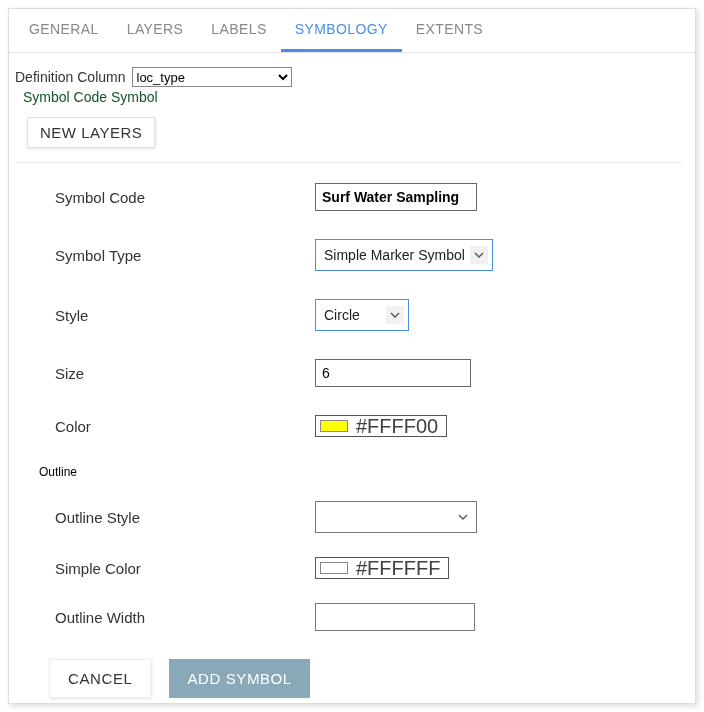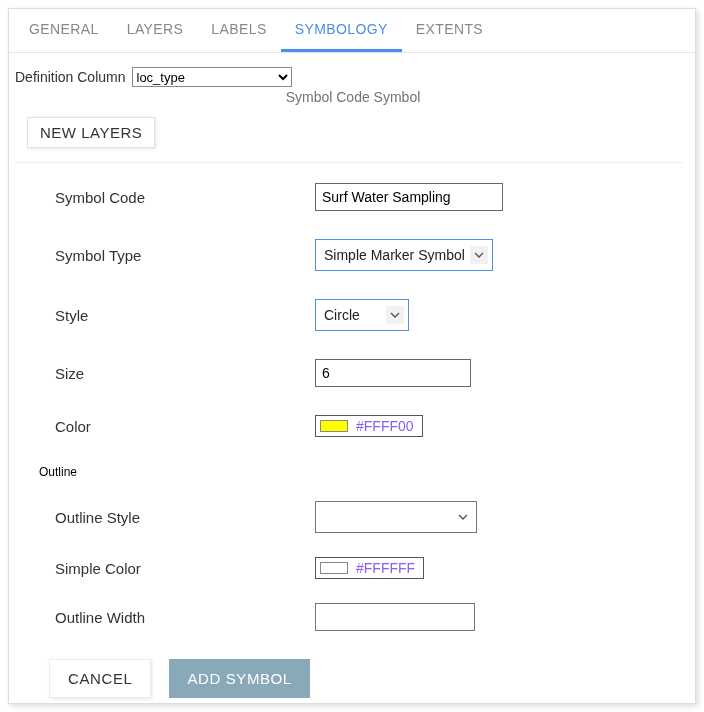--- a/index.html
+++ b/index.html
@@ -49,23 +49,22 @@
   }
   .defrow select {
     width: 160px;
     height: 20px;
     font-size: 13px;
     border: 1px solid #888;
     background: #fff;
   }
   .subhead {
     font-size: 14px;
-    color: #737373;
+    color: #14532d;
     margin: 2px 0 6px 8px;
-    text-align: center;
   }
   .new-symbol-btn {
     margin: 6px 0 0 12px;
     padding: 6px 12px;
     font-size: 15px;
     letter-spacing: 0.5px;
     border: 1px solid #e0e0e0;
     background: #fff;
     box-shadow: 1px 1px 3px rgba(0,0,0,0.1);
     cursor: pointer;
@@ -88,21 +87,21 @@
     font-size: 15px;
     color: #333;
   }
   .field input[type="text"] {
     height: 28px;
     border: 1px solid #666;
     padding: 2px 6px;
     font-size: 14px;
     background: #fff;
   }
-  .symbol-code-input { width: 188px; }
+  .symbol-code-input { width: 162px; font-weight: bold; }
   .size-input { width: 156px; }
   .outline-width-input { width: 160px; border-color:#777 !important;}
   .select-wrap {
     position: relative;
     display: inline-flex;
     align-items: center;
     border: 1px solid #4a90e2;
     background: #fff;
     height: 32px;
     padding-right: 24px;
@@ -138,21 +137,21 @@
     border: 1px solid #555;
     height: 22px;
     padding: 0 8px 0 4px;
     gap: 8px;
   }
   .color-swatch {
     width: 28px;
     height: 12px;
     border: 1px solid #888;
   }
-  .color-text { font-size: 14px; color:#8b5cf6;}
+  .color-text { font-size: 20px; color:#404040;}
   .section-title {
     color: #000000;
     font-size: 12px;
     margin: 0 0 22px 0;
   }
   .button-row {
     display: flex;
     gap: 18px;
     margin-top: 8px;
     padding-left: 10px;

